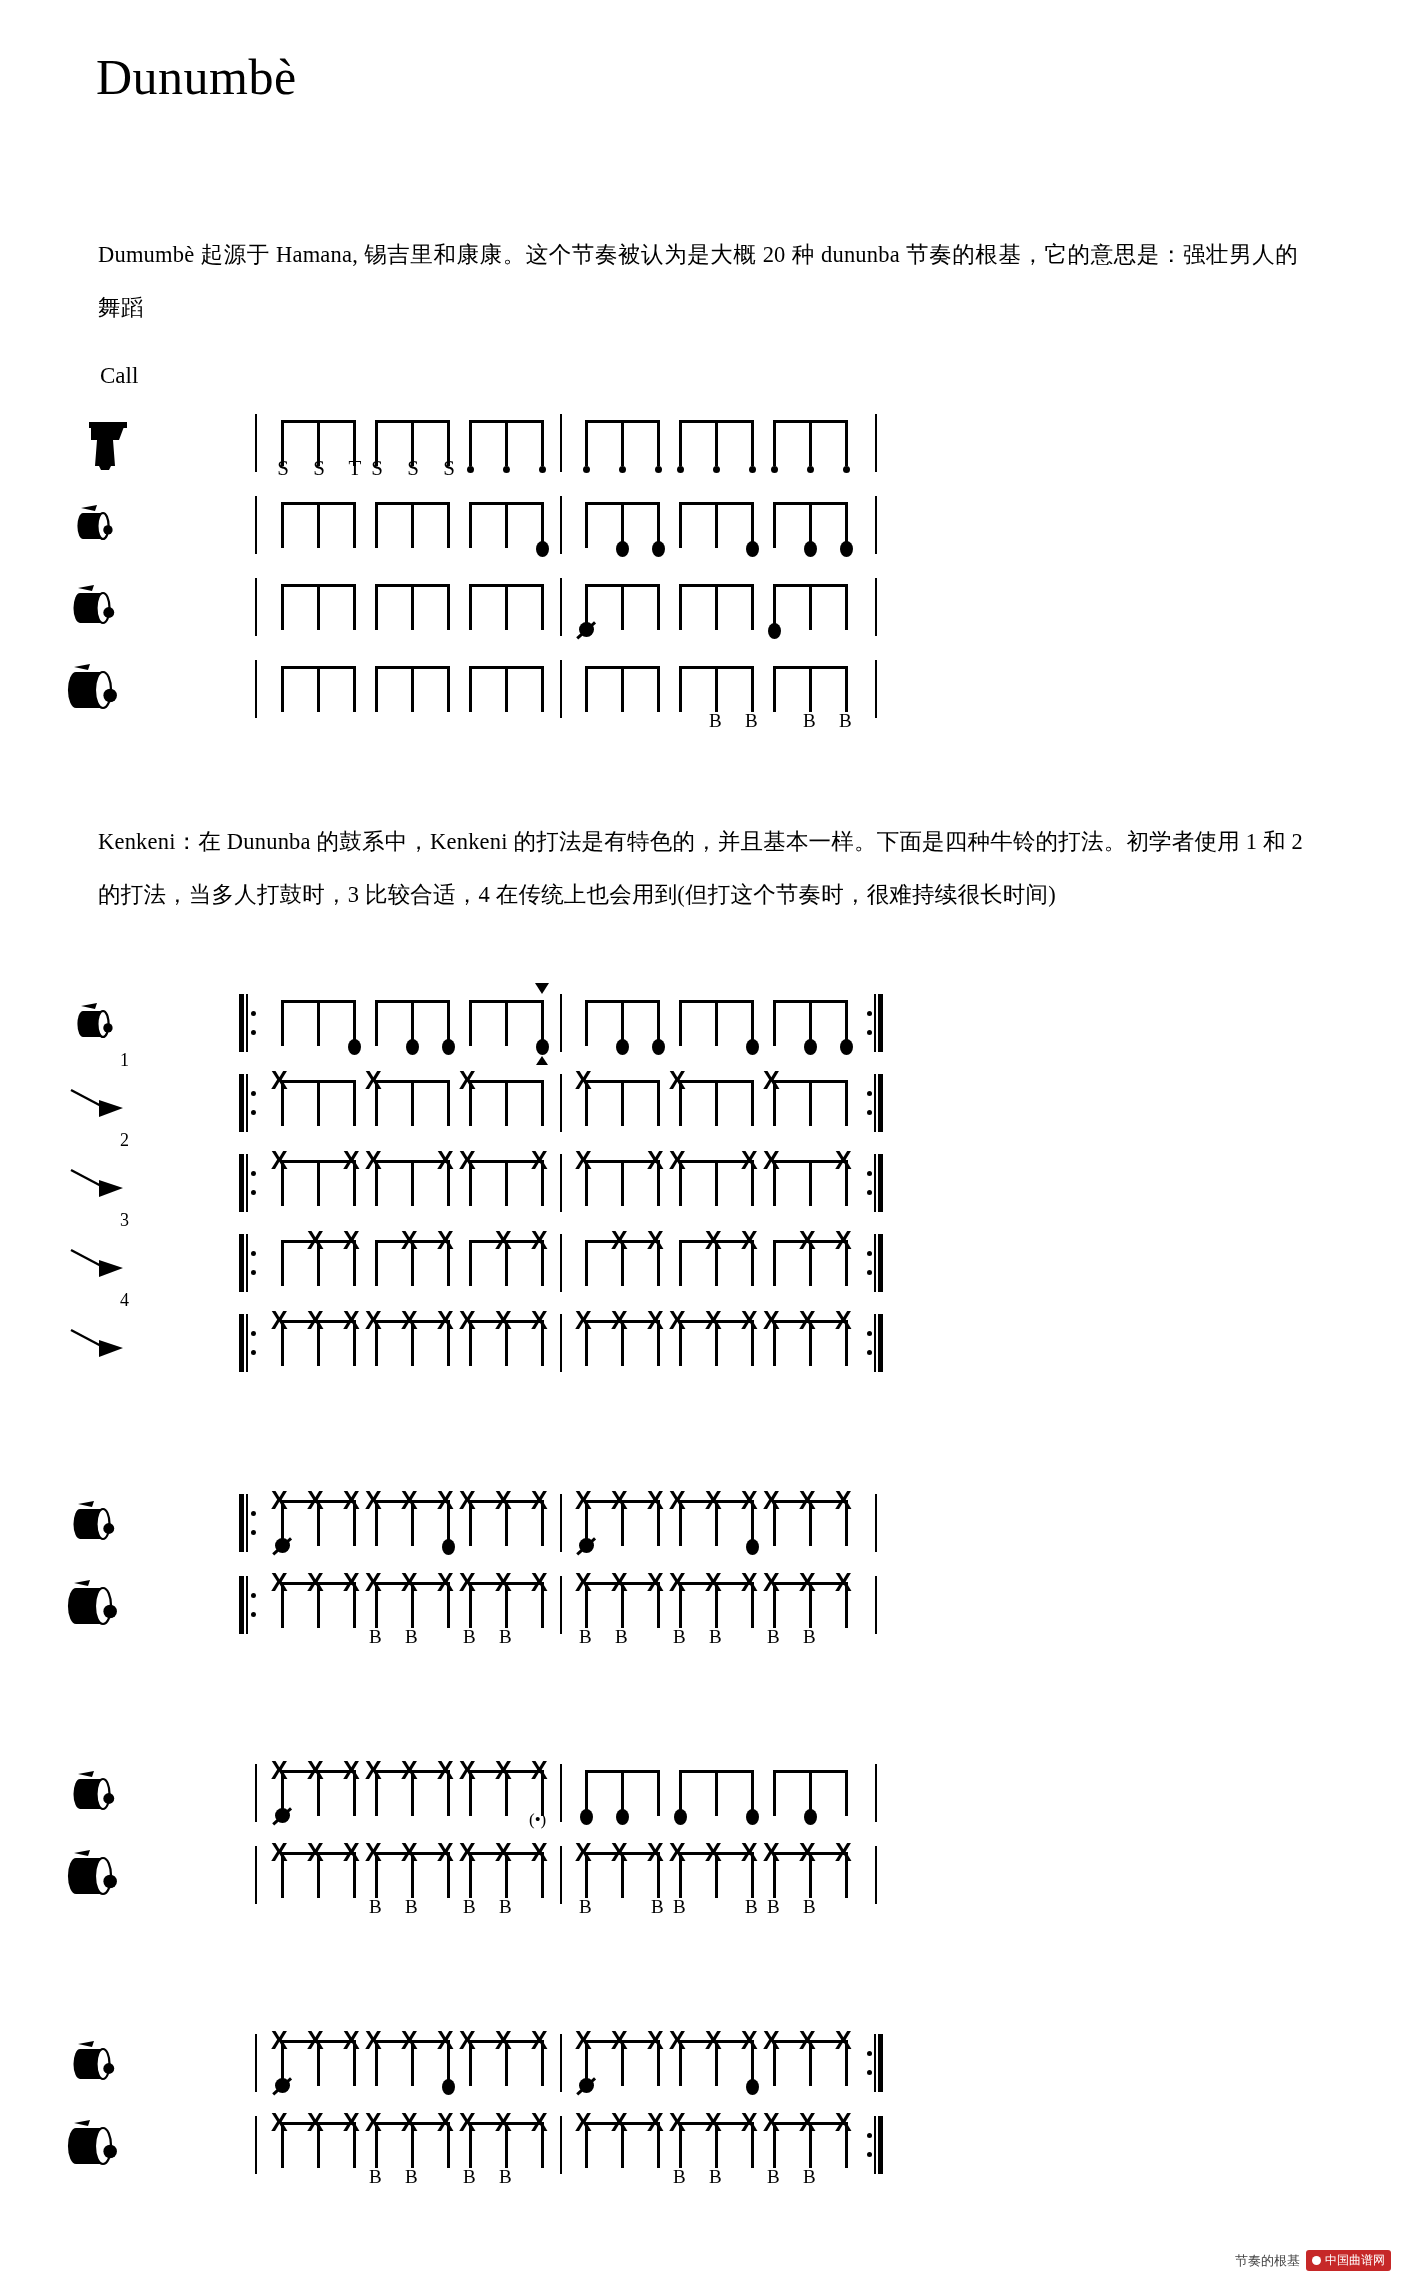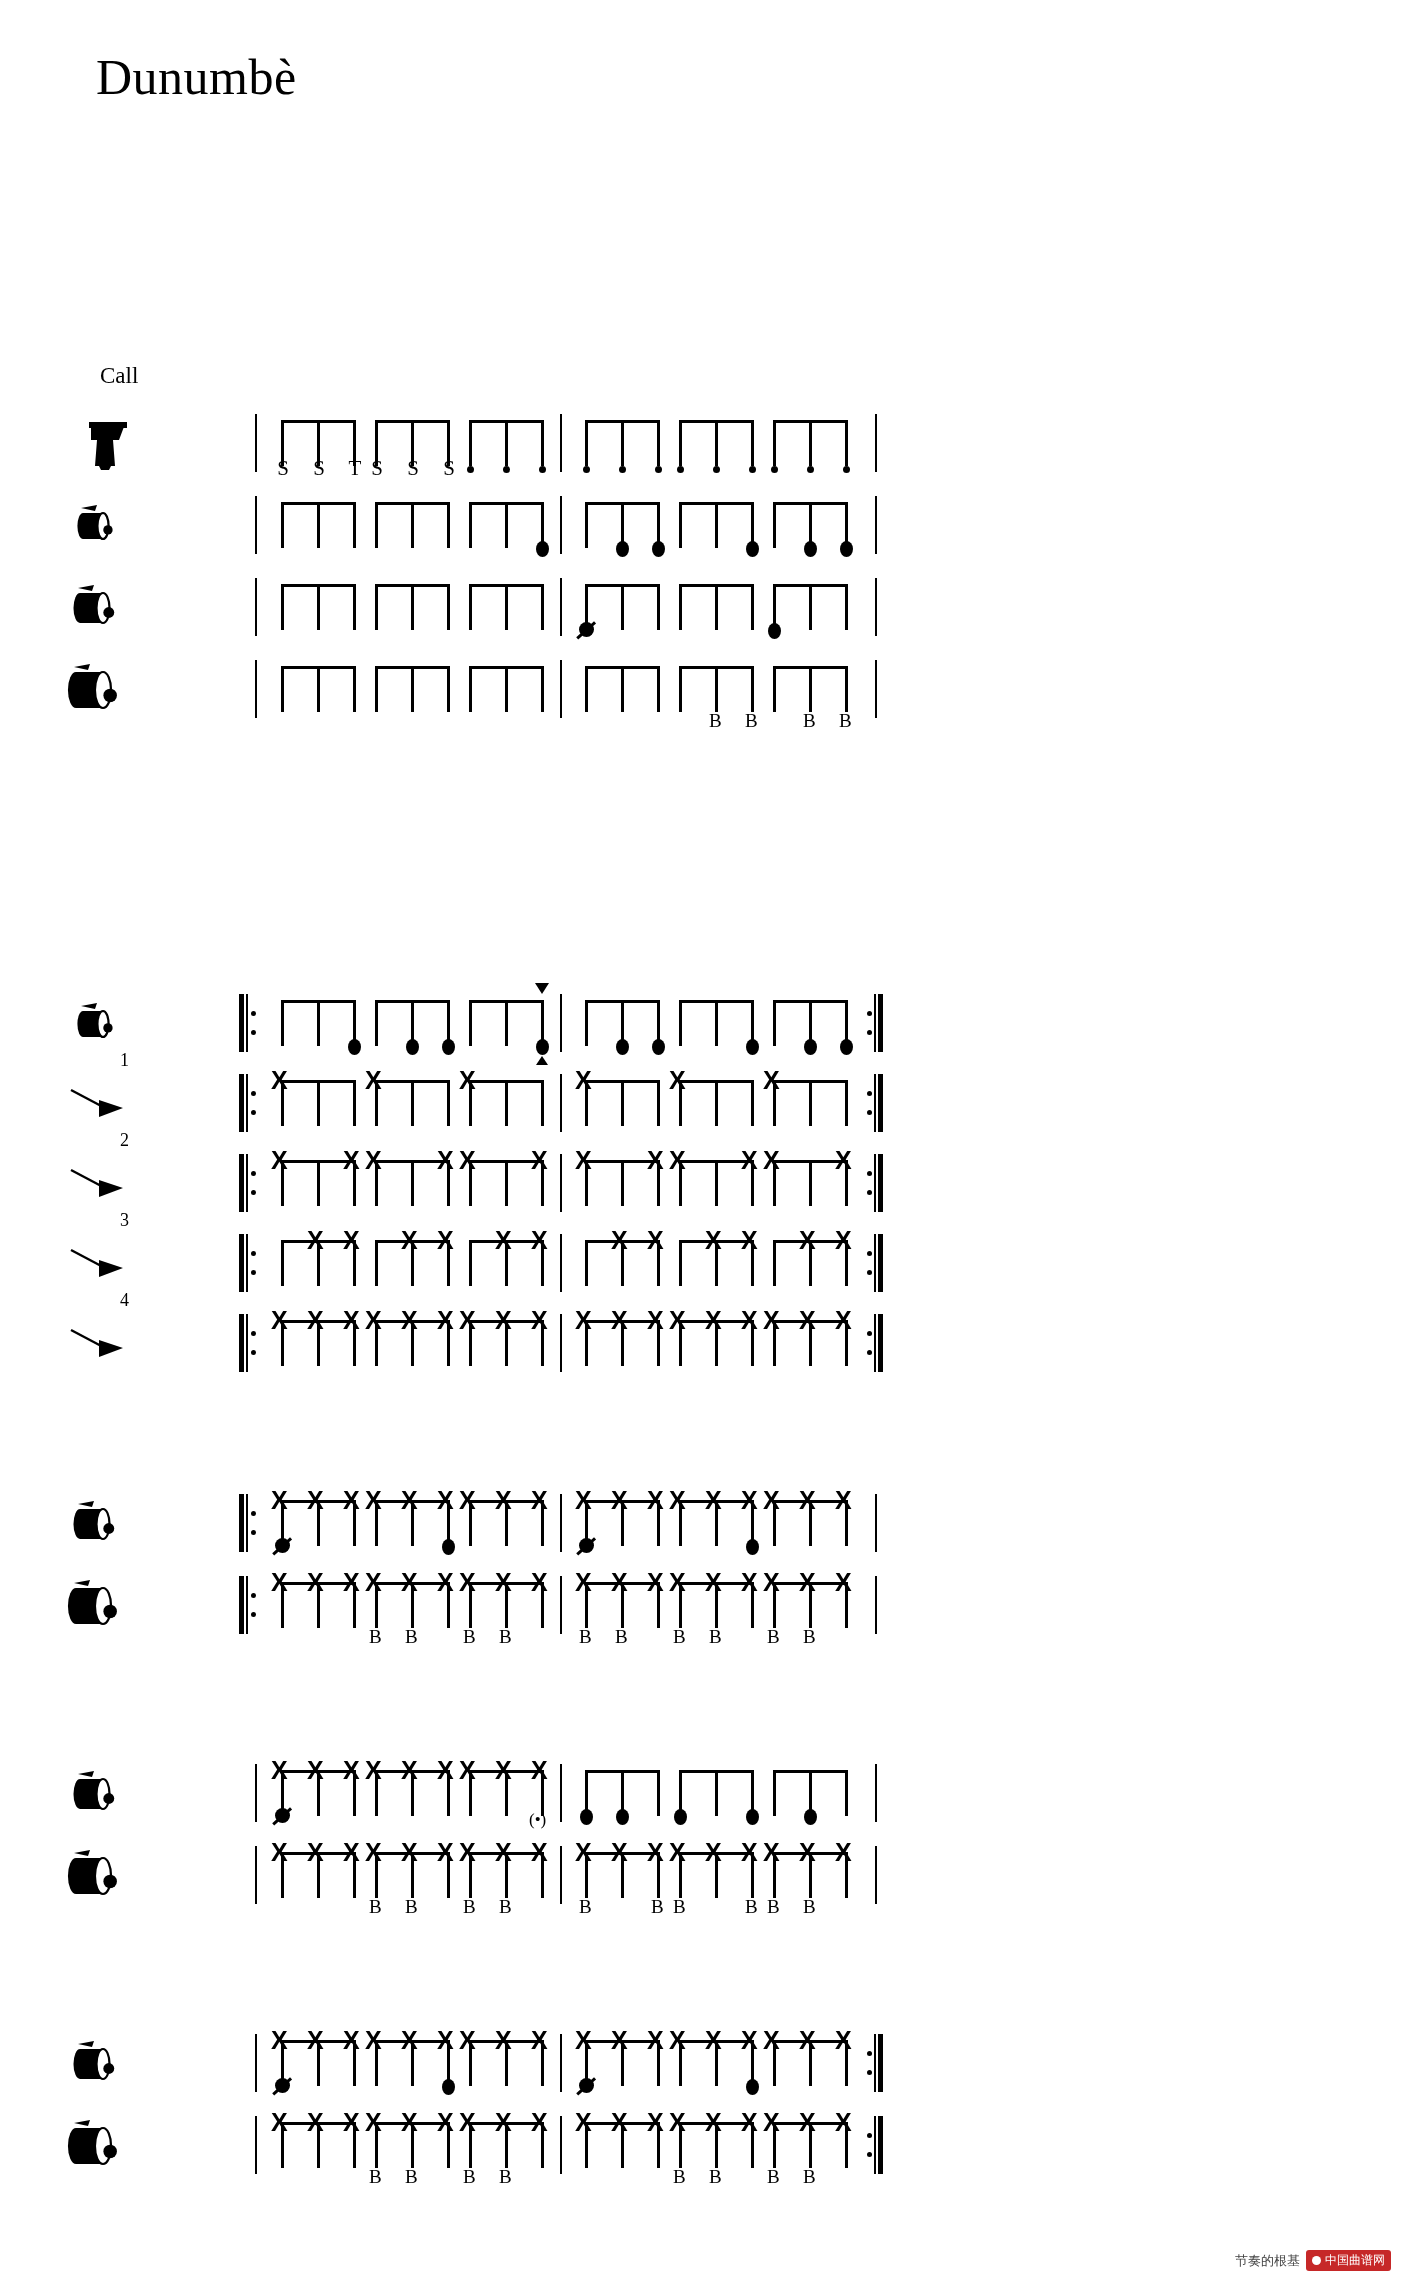--- a/index.html
+++ b/index.html
@@ -63,20 +63,21 @@
   .footer .badge{display:inline-flex;align-items:center;gap:4px;background:#c62828;color:#fff;padding:2px 6px;border-radius:3px;font-size:12px;}
   .footer .dot-red{width:9px;height:9px;border-radius:50%;background:#fff;display:inline-block;}
 </style>
 </head>
 <body>
 
 <div class="page">
 
   <div class="title">Dunumbè</div>
 
+  <div class="para" style="left:98px;top:228px;width:1200px;">Dumumbè 起源于 Hamana, 锡吉里和康康。这个节奏被认为是大概 20 种 dununba 节奏的根基，它的意思是：强壮男人的舞蹈</div>
 
   <div class="call-label">Call</div>
 
   <div id="notation">
       <div class="system" style="left:0;top:0;width:1405px;">
         <div class="icon-cell" style="position: absolute; left: 55px; top: 398px;"><svg width="116" height="86" viewBox="0 0 116 86">
     <path d="M36 26 h34 l-6 16 h-6 l2 26 h-4 l-2 4 h-8 l-2 -4 h-4 l2 -26 h-6 z" fill="#000"></path>
     <rect x="34" y="24" width="38" height="6" fill="#000"></rect>
   </svg></div>
         <div class="bar thin" style="left:255px;top:414px;height:58px;"></div>
@@ -1065,20 +1066,21 @@
         <div class="bletter" style="left:405px;top:2166px;">B</div>
         <div class="bletter" style="left:463px;top:2166px;">B</div>
         <div class="bletter" style="left:499px;top:2166px;">B</div>
         <div class="bletter" style="left:673px;top:2166px;">B</div>
         <div class="bletter" style="left:709px;top:2166px;">B</div>
         <div class="bletter" style="left:767px;top:2166px;">B</div>
         <div class="bletter" style="left:803px;top:2166px;">B</div>
       </div>
     </div>
 
+  <div class="para" style="left:98px;top:815px;width:1205px;">Kenkeni：在 Dununba 的鼓系中，Kenkeni 的打法是有特色的，并且基本一样。下面是四种牛铃的打法。初学者使用 1 和 2 的打法，当多人打鼓时，3 比较合适，4 在传统上也会用到(但打这个节奏时，很难持续很长时间)</div>
 
   <div class="footer">
     <span>节奏的根基</span>
     <span class="badge">
       <span class="dot-red"></span>
       <span>中国曲谱网</span>
     </span>
   </div>
 
 </div>

